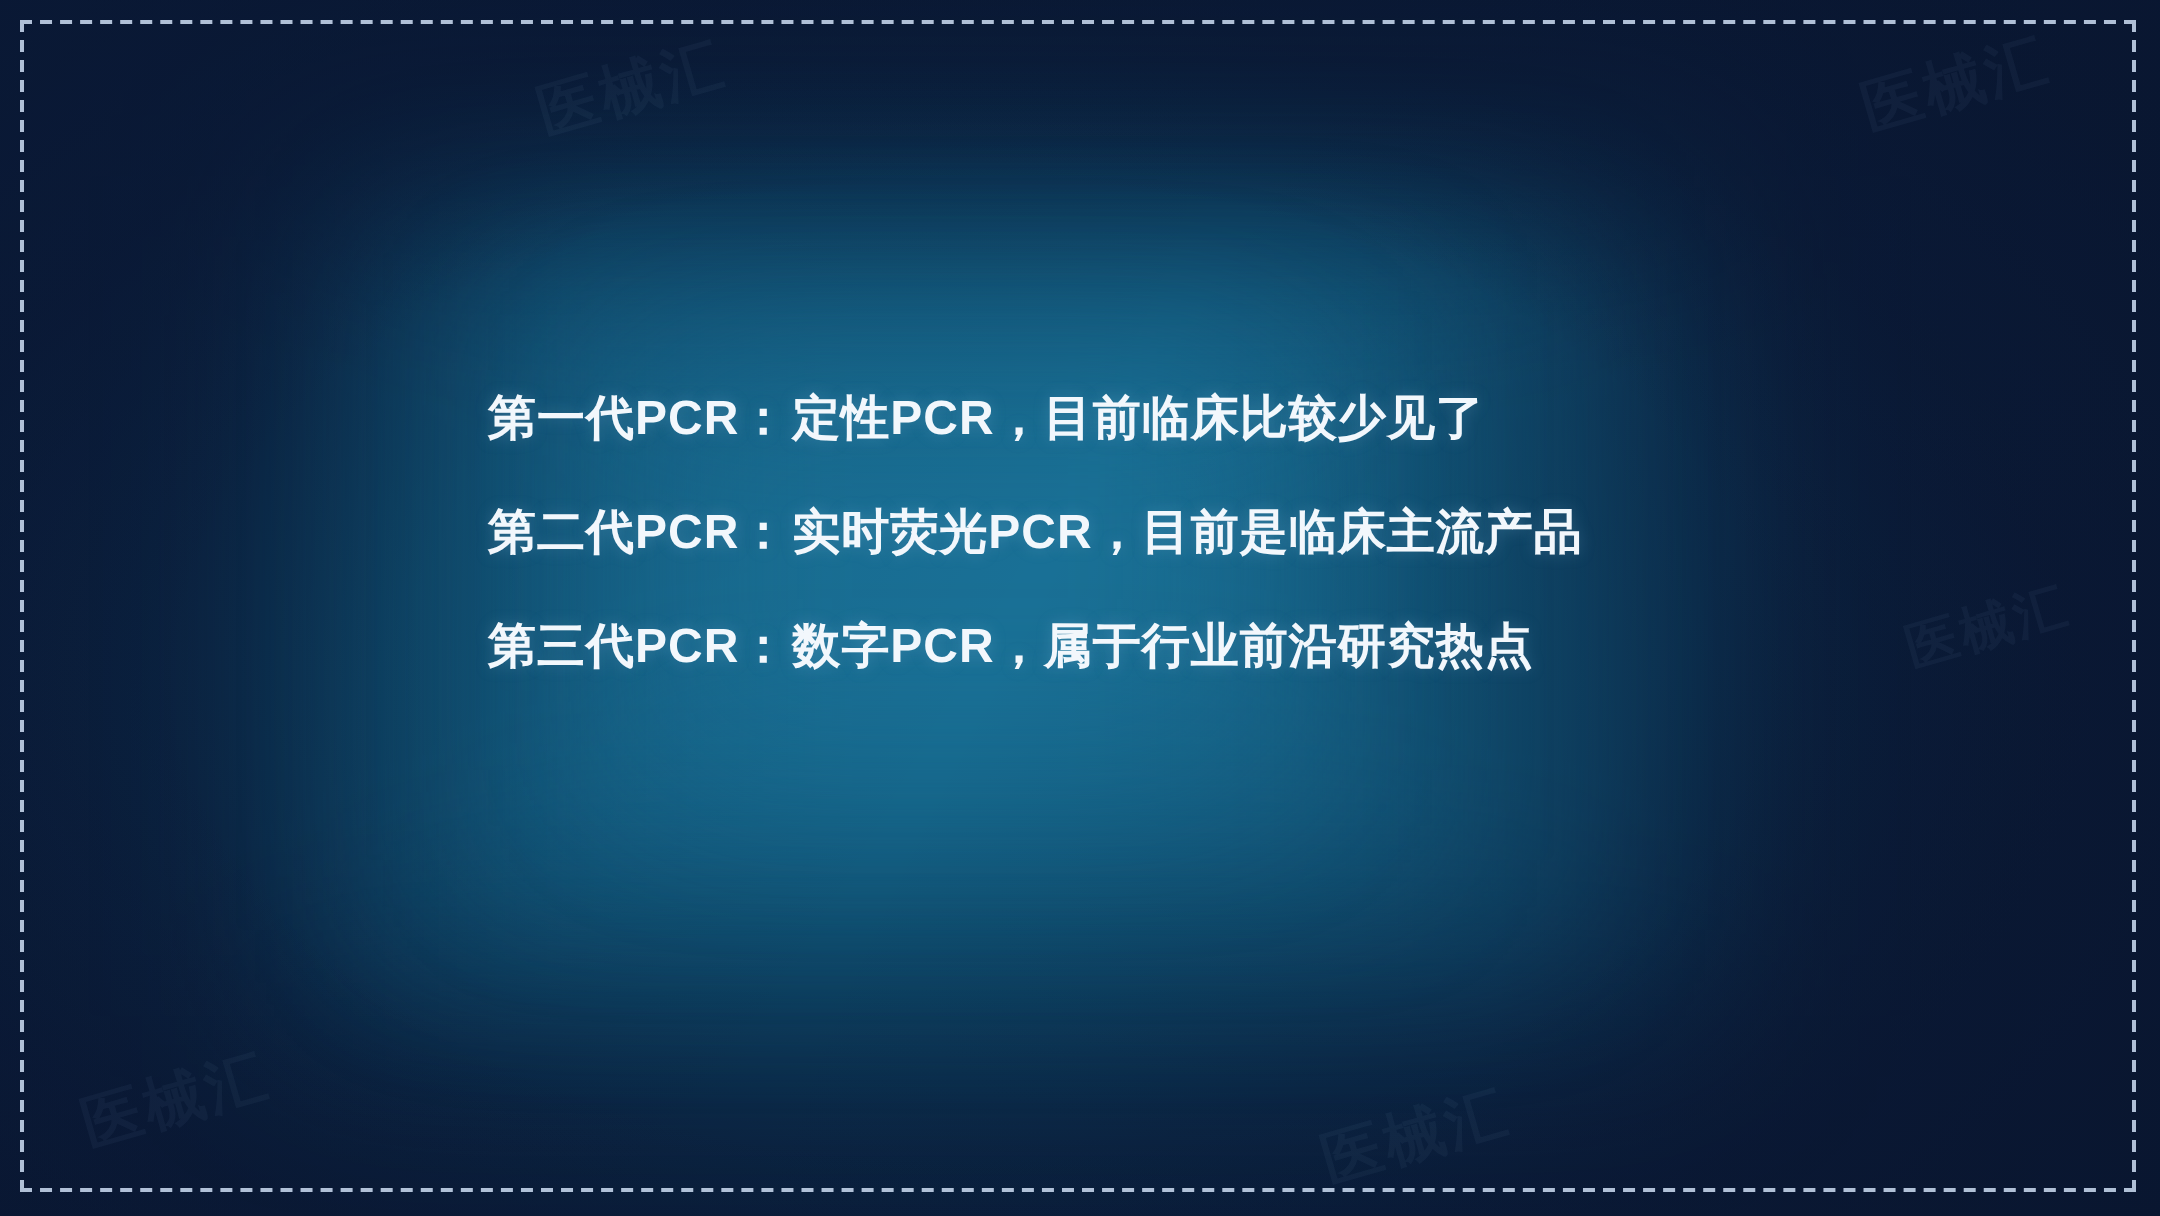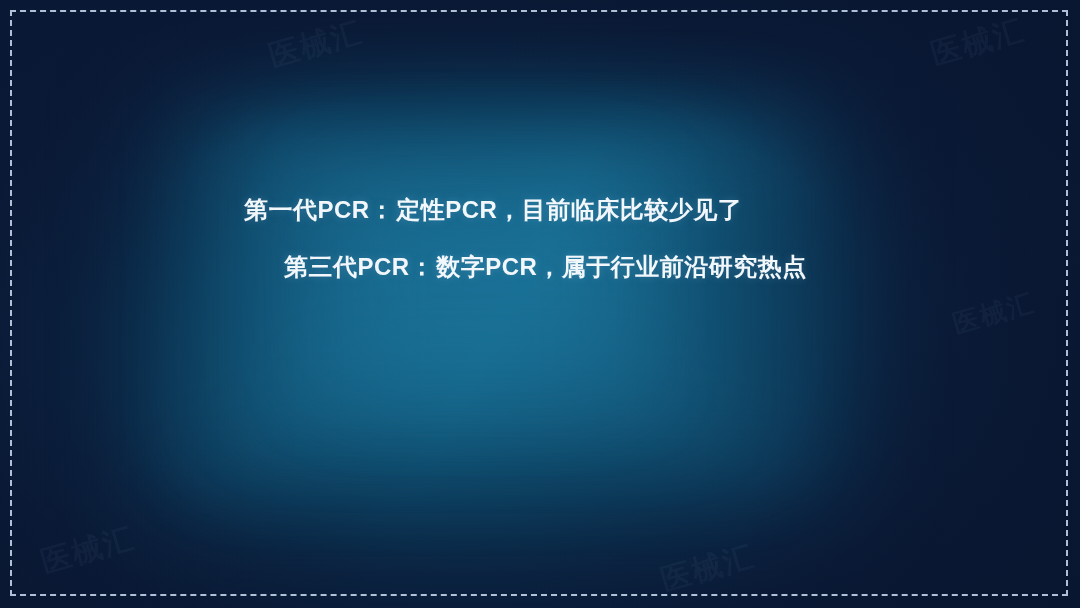--- a/index.html
+++ b/index.html
@@ -138,21 +138,21 @@
   .body-line {
     color: #f2f7fc;
     font-size: 24px;
     font-weight: 700;
     letter-spacing: 0.5px;
     line-height: 1;
     margin-bottom: 33px;
     white-space: nowrap;
     text-shadow: 0 0 8px rgba(150,205,240,0.25);
   }
-  .body-line:last-child { margin-bottom: 0; margin-left: 40px; }
+  .body-line:last-child { margin-bottom: 0; }
   .seg-label { margin-right: 2px; }
 </style>
 </head>
 <body>
 
 <div id="slide">
 
   <div class="bg-base"></div>
   <div class="bg-wash"></div>
   <div class="glow-rect glow-r1"></div>
@@ -169,17 +169,20 @@
   <div class="wm wm-e">医械汇</div>
 
   <div class="frame"></div>
 
 
   <div class="body-block">
     <div class="body-line">
       <span class="seg-label">第一代PCR：</span><span>定性PCR，目前临床比较少见了</span>
     </div>
     <div class="body-line">
+      <span class="seg-label">第二代PCR：</span><span>实时荧光PCR，目前是临床主流产品</span>
+    </div>
+    <div class="body-line">
       <span class="seg-label">第三代PCR：</span><span>数字PCR，属于行业前沿研究热点</span>
     </div>
   </div>
 
 </div>
 
 </body></html>

